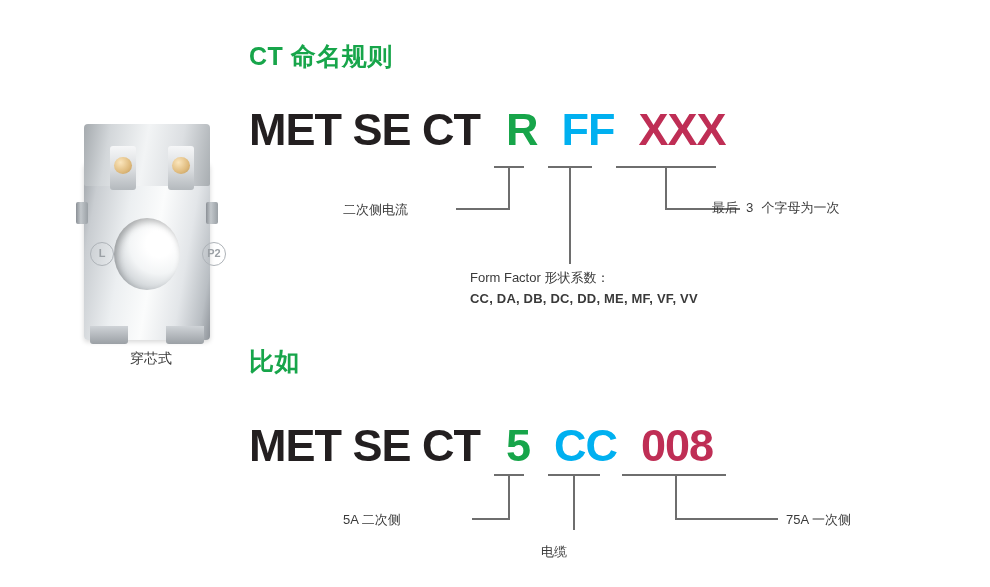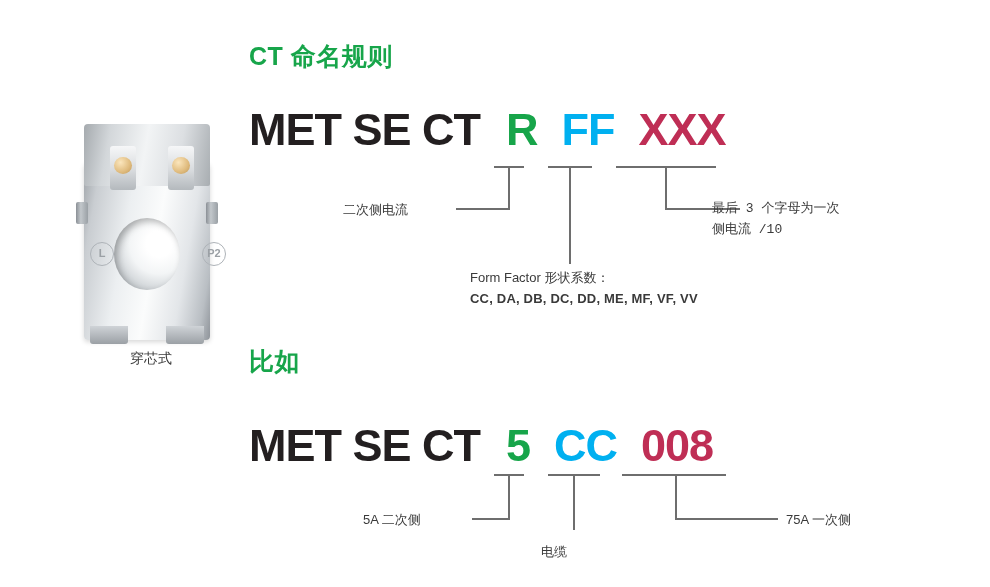--- a/index.html
+++ b/index.html
@@ -173,21 +173,21 @@
     position: absolute;
     font-size: 13px;
     color: #3a3a3a;
     line-height: 1.62;
     white-space: nowrap;
   }
   #annot-secondary   { left: 343px; top: 199px; }
   #annot-primary     { left: 712px; top: 198px; white-space: normal; width: 180px; font-family: Liberation Mono, monospace; }
   #annot-formfactor  { left: 470px; top: 267px; }
   #annot-formfactor .ff-line2 { font-weight: bold; letter-spacing: .2px; }
-  #annot-ex-secondary { left: 363px; top: 509px; }
+  #annot-ex-secondary { left: 343px; top: 509px; }
   #annot-ex-cable     { left: 541px; top: 534px; margin-top: 7px; }
   #annot-ex-primary   { left: 786px; top: 509px; }
 </style>
 </head>
 <body>
 
 <div id="page">
 
   <div class="section-title" id="title-main">CT 命名规则</div>
 
@@ -235,21 +235,20 @@
 
       <path d="M622 475 H726"></path>
       <path d="M676 475 V519 H778"></path>
     </g>
   </svg>
 
   <div class="annot" id="annot-secondary">二次侧电流</div>
 
   <div class="annot" id="annot-primary">
     <div>最后 3 个字母为一次</div>
-    <div>侧电流 /10</div>
   </div>
 
   <div class="annot" id="annot-formfactor">
     <div>Form Factor 形状系数：</div>
     <div class="ff-line2">CC, DA, DB, DC, DD, ME, MF, VF, VV</div>
   </div>
 
   <div class="annot" id="annot-ex-secondary">5A 二次侧</div>
 
   <div class="annot" id="annot-ex-cable">电缆</div>

